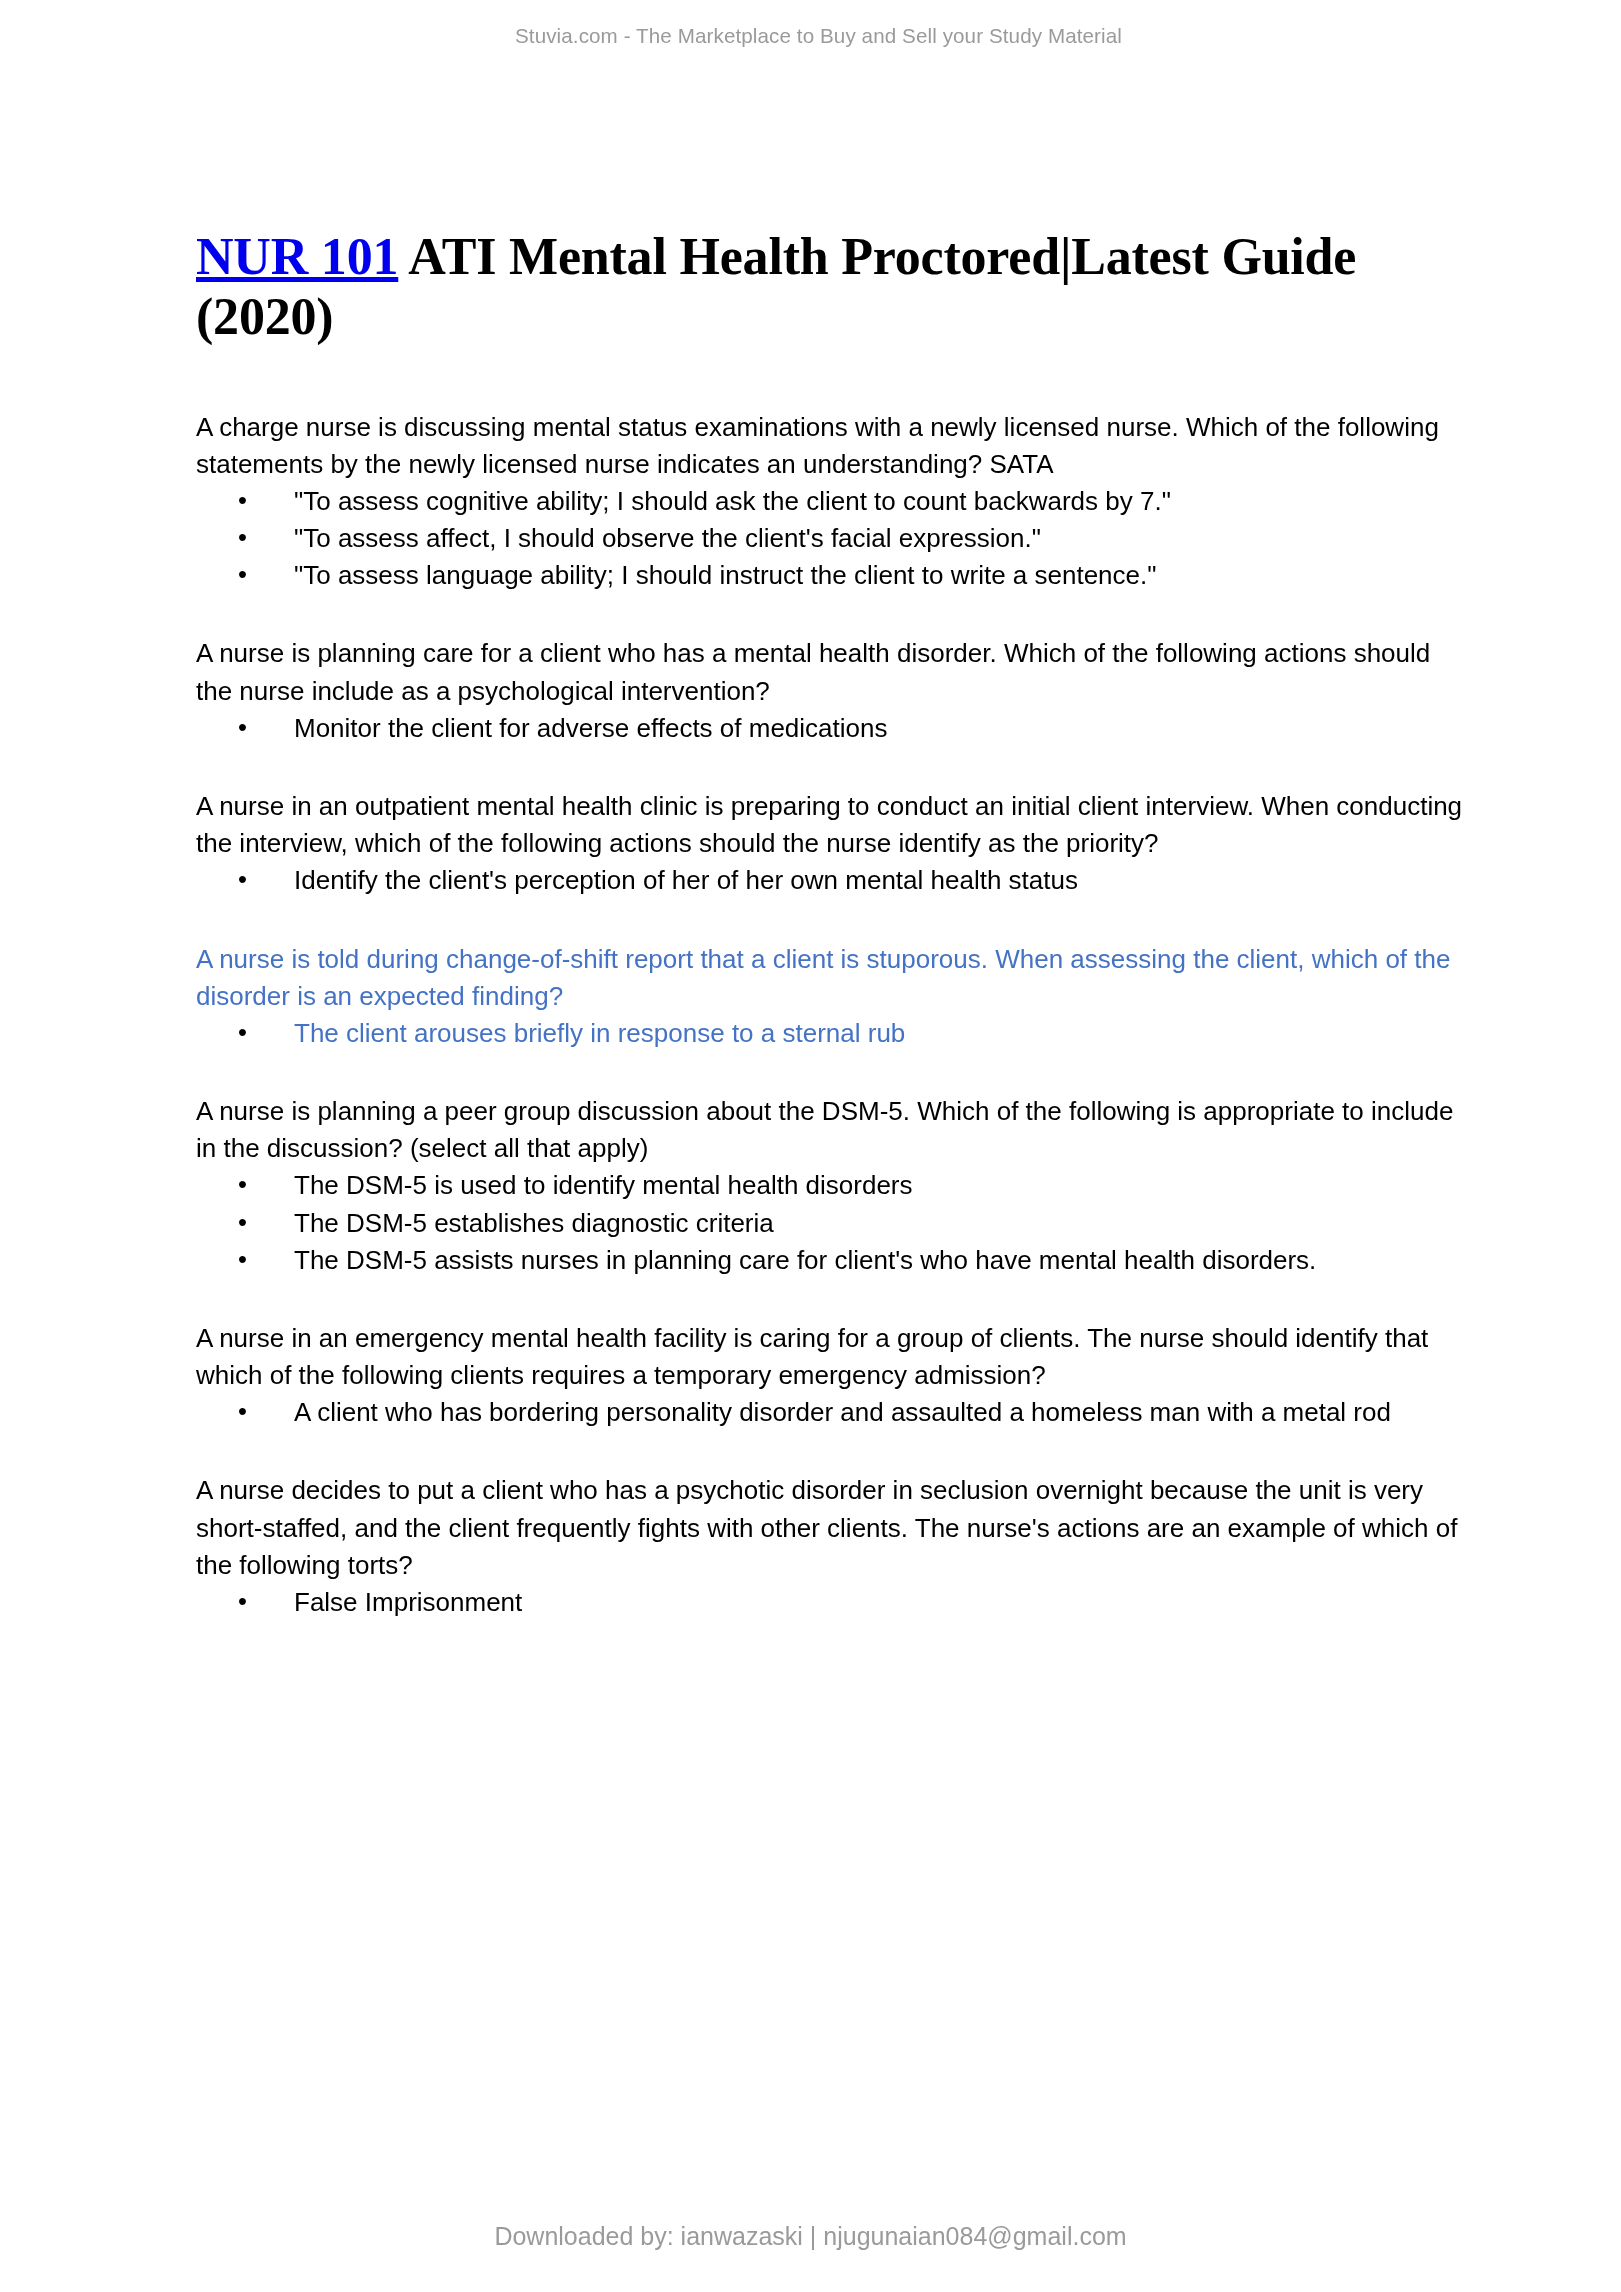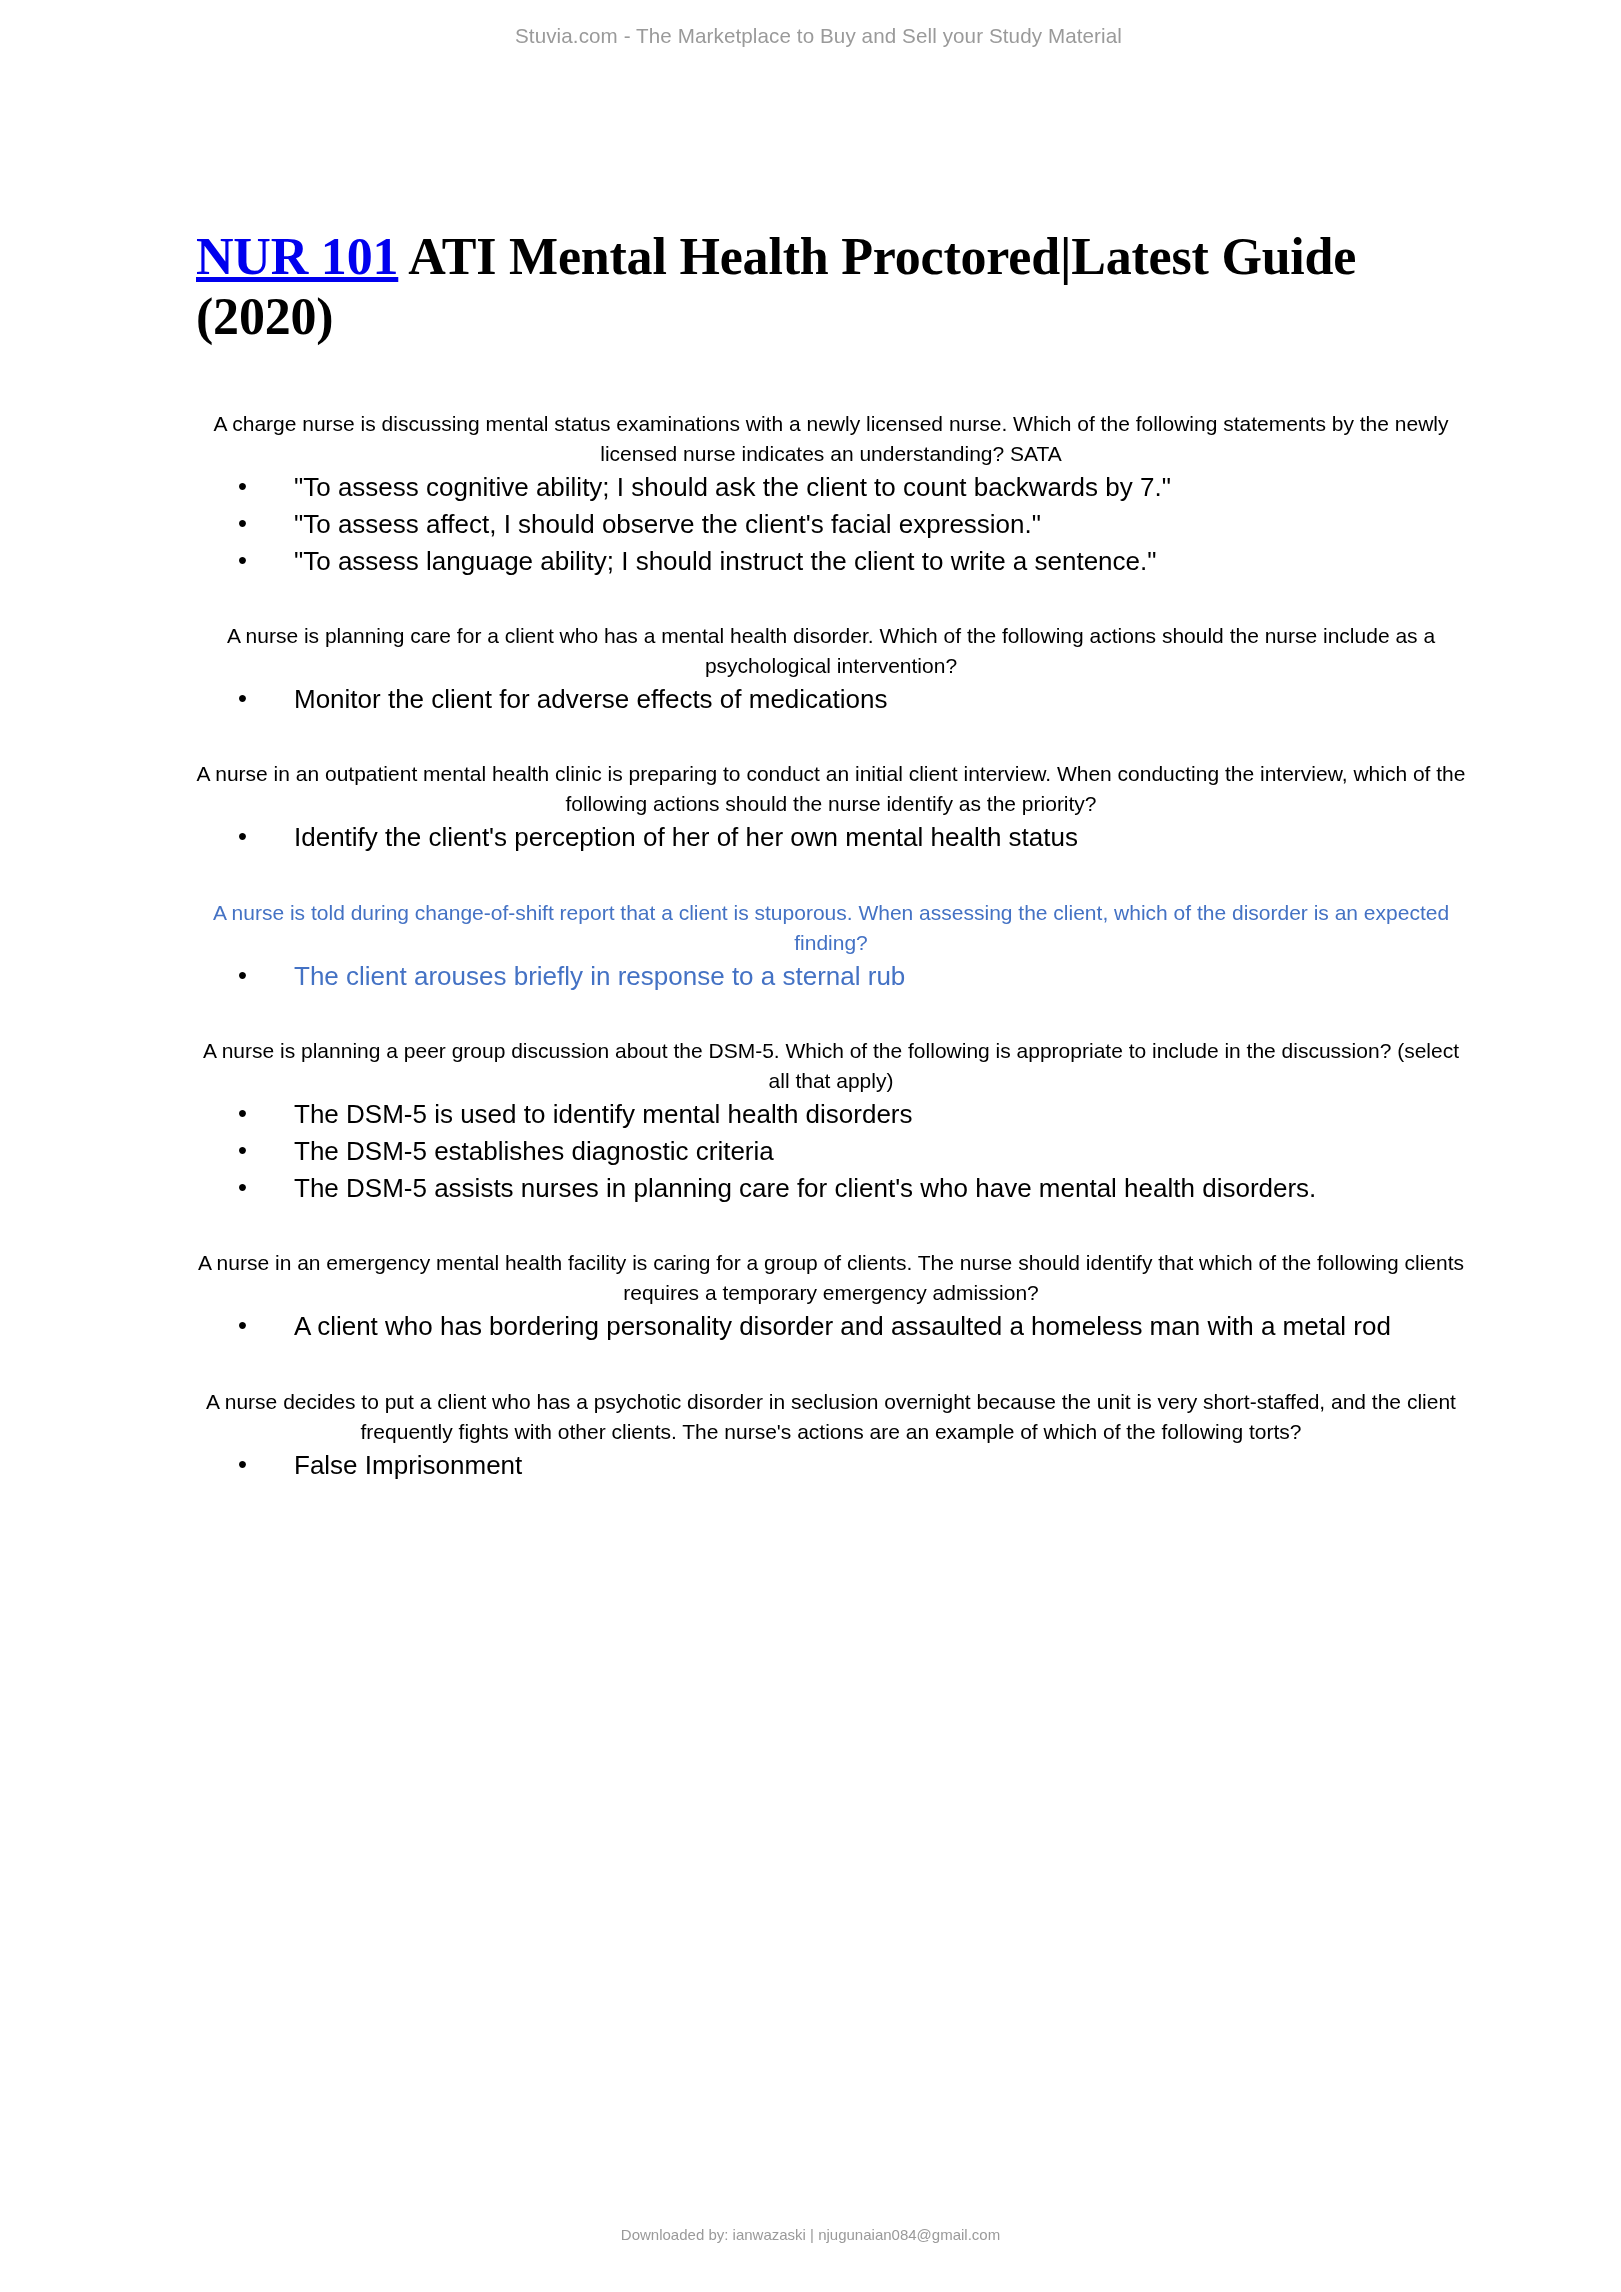--- a/index.html
+++ b/index.html
@@ -60,24 +60,24 @@
     text-decoration: underline;
     text-underline-offset: 2.9px;
   }
 
   .qblock {
     margin: 0 0 41px 0;
   }
   .qblock:last-of-type { margin-bottom: 12px; }
 
   .stem {
-    font-size: 21px;
+    font-size: 26px;
     line-height: 1.43;
     margin: 0;
-    text-align: center;
+    text-align: left;
     color: #000000;
   }
 
   ul.answers {
     list-style: none;
     margin: 0;
     padding: 0;
   }
   ul.answers li {
     position: relative;
@@ -109,21 +109,21 @@
   
   .site-footer {
     position: absolute;
     bottom: 31px;
     left: 0;
     width: 1621px;
     text-align: center;
     font-family: "Liberation Sans", sans-serif;
     color: #9a9a9a;
   }
-  .site-footer .line1 { font-size: 15px; margin-bottom: 19px; }
+  .site-footer .line1 { font-size: 25px; margin-bottom: 11px; }
   .site-footer .line2 { font-size: 19.6px; }
 </style>
 </head>
 <body>
 
 <div class="page">
 
   <div class="site-header">Stuvia.com - The Marketplace to Buy and Sell your Study Material</div>
 
   <div class="doc">

